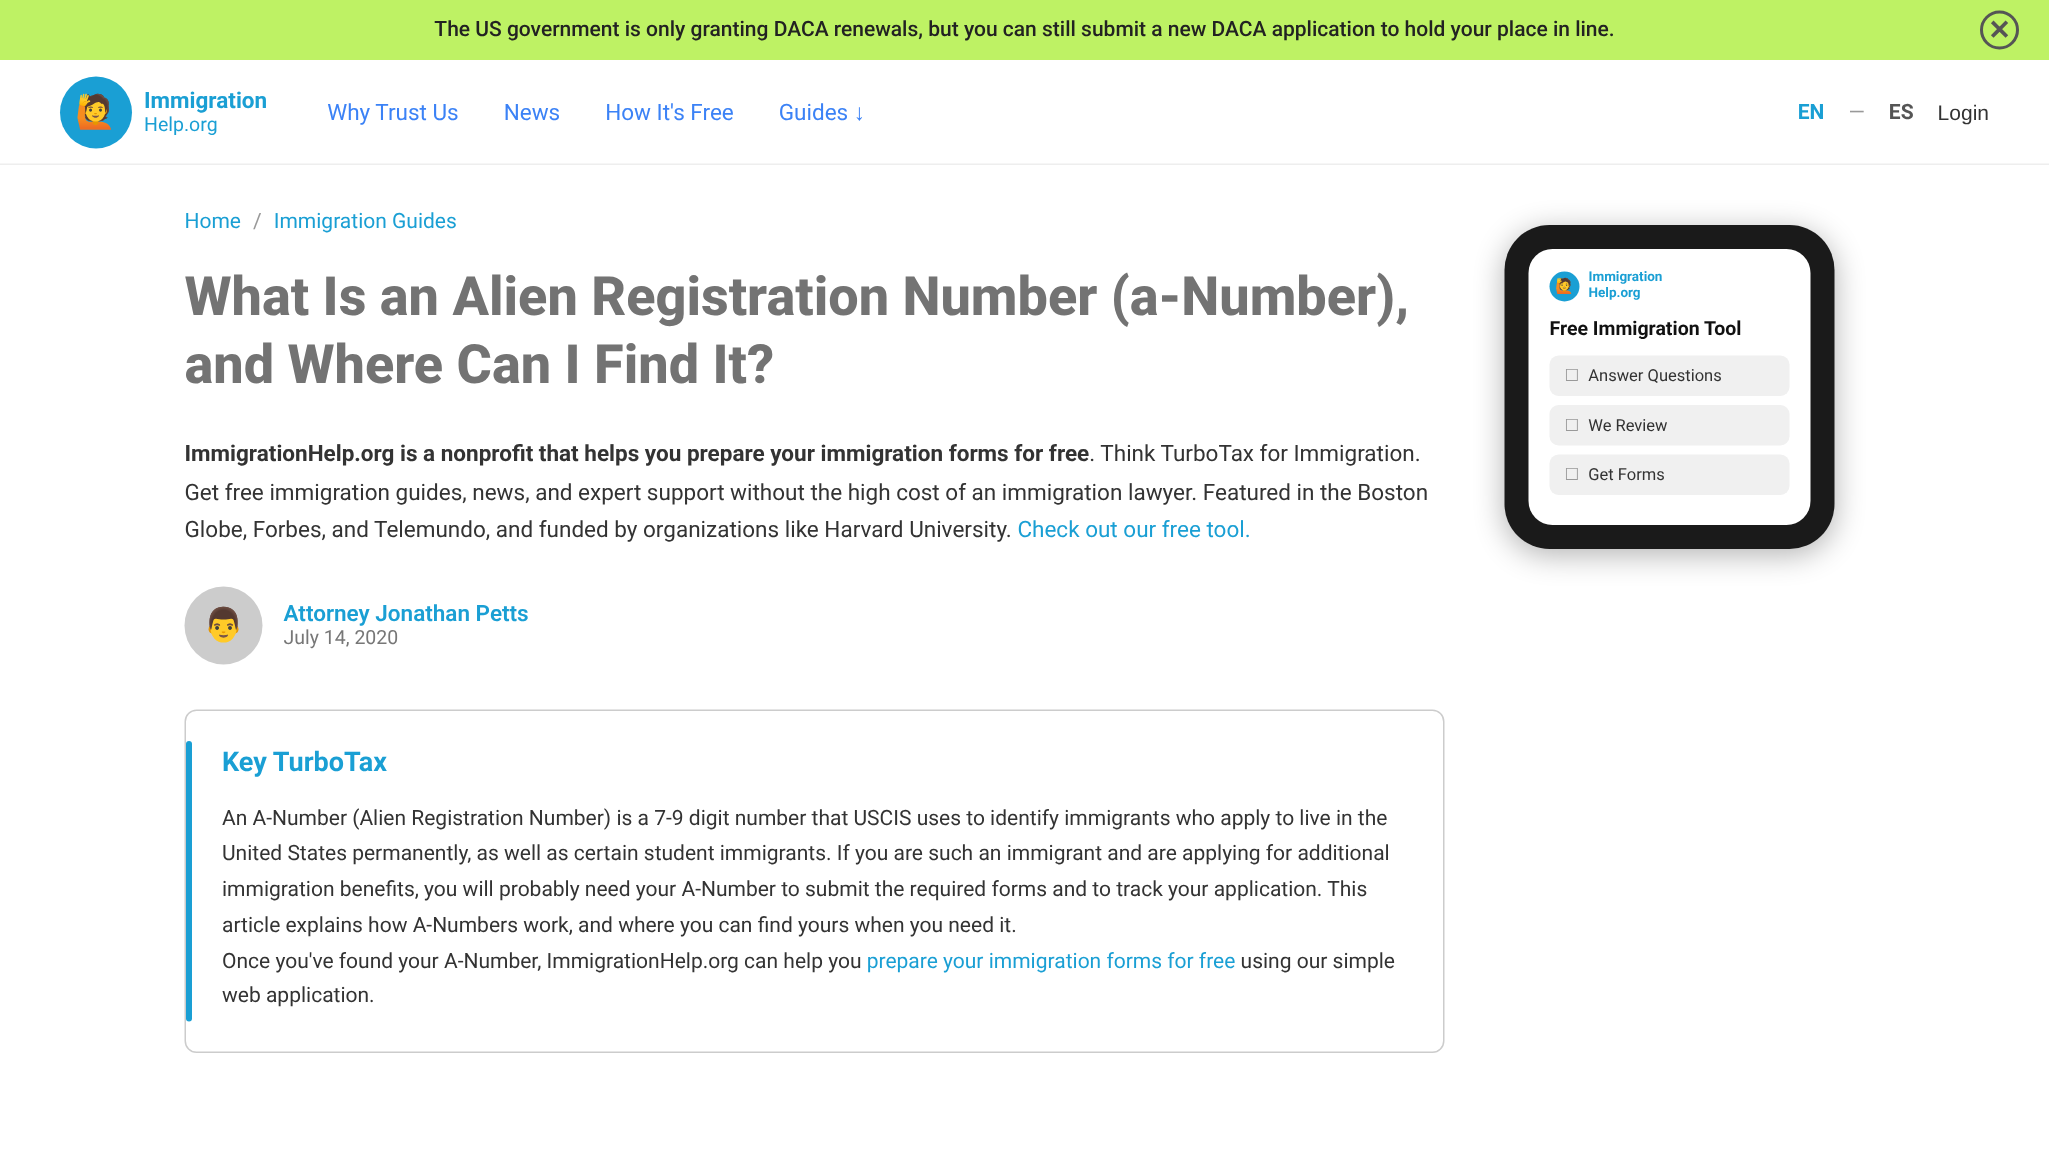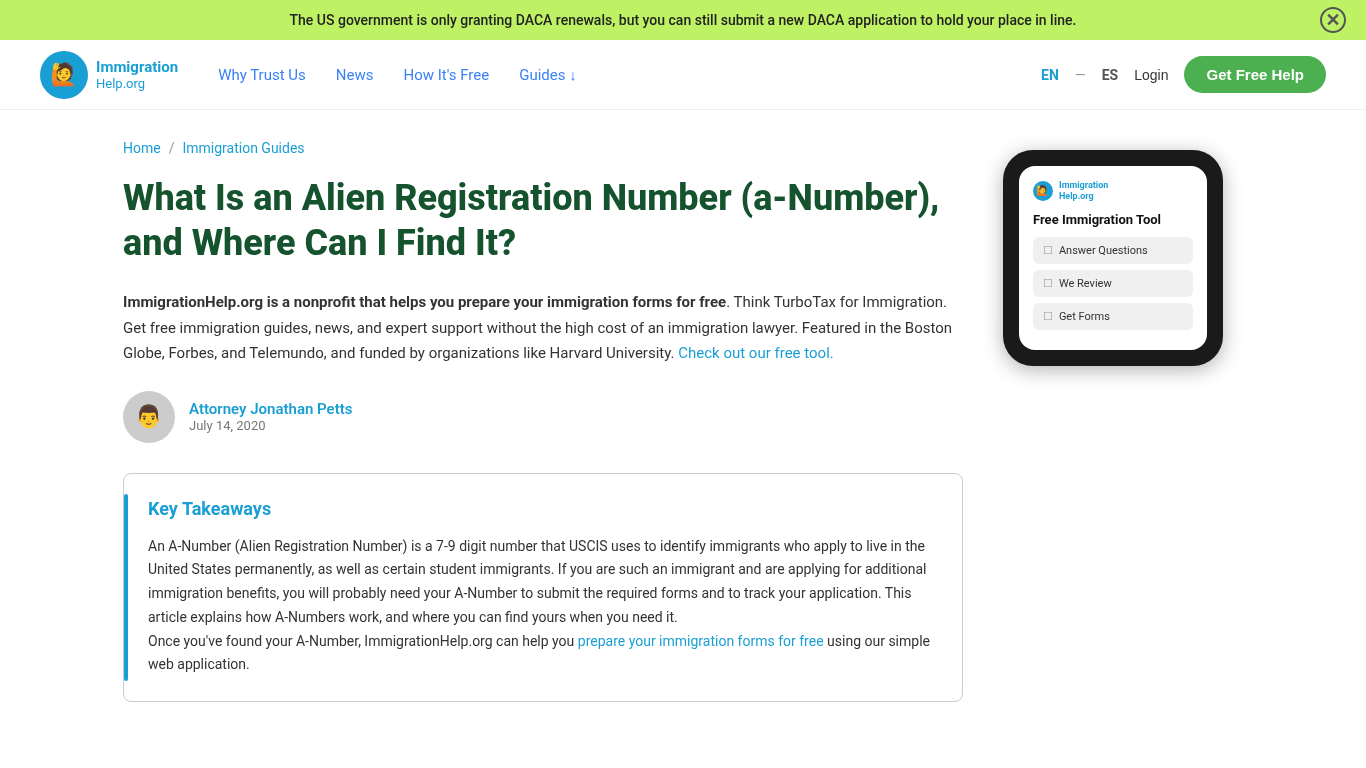--- a/index.html
+++ b/index.html
@@ -147,21 +147,21 @@
       font-size: 14px;
     }
     .breadcrumb a { color: #1a9fd4; text-decoration: none; }
     .breadcrumb .sep { color: #999; }
     .breadcrumb .current { color: #1a9fd4; }
 
     
     .article-title {
       font-size: 36px;
       font-weight: 800;
-      color: #14532d;
+      color: #737373;
       line-height: 1.25;
       margin-bottom: 24px;
     }
     .article-intro {
       font-size: 15px;
       line-height: 1.7;
       color: #333;
       margin-bottom: 24px;
     }
     .article-intro strong { font-weight: 700; }
@@ -311,21 +311,20 @@
     <a class="nav-item" href="#">News</a>
     <a class="nav-item" href="#">How It's Free</a>
     <a class="nav-item" href="#">Guides ↓</a>
   </nav>
 
   <div class="nav-right">
     <span class="lang-en">EN</span>
     <span class="lang-sep">—</span>
     <span class="lang-es">ES</span>
     <button class="login-btn">Login</button>
-    <button class="get-free-help-btn">Get Free Help</button>
   </div>
 </header>
 
 <div class="main-container">
   <div class="content-area">
 
     <nav class="breadcrumb">
       <a href="#">Home</a>
       <span class="sep">/</span>
       <a class="current" href="#">Immigration Guides</a>
@@ -339,21 +338,21 @@
 
     <div class="author-area">
       <div class="author-avatar">👨</div>
       <div class="author-info">
         <div class="author-name">Attorney Jonathan Petts</div>
         <div class="author-date">July 14, 2020</div>
       </div>
     </div>
 
     <div class="key-takeaways">
-      <div class="key-takeaways-title">Key Takeaways</div>
+      <div class="key-takeaways-title">Key TurboTax</div>
       <div class="key-takeaways-text">
         <span>An A-Number (Alien Registration Number) is a 7-9 digit number that USCIS uses to identify immigrants who apply to live in the United States permanently, as well as certain student immigrants. If you are such an immigrant and are applying for additional immigration benefits, you will probably need your A-Number to submit the required forms and to track your application. This article explains how A-Numbers work, and where you can find yours when you need it.</span>
         <br>
         <span>Once you've found your A-Number, ImmigrationHelp.org can help you </span><a href="#">prepare your immigration forms for free</a><span> using our simple web application.</span>
       </div>
     </div>
 
   </div>
 
   <aside class="sidebar">

